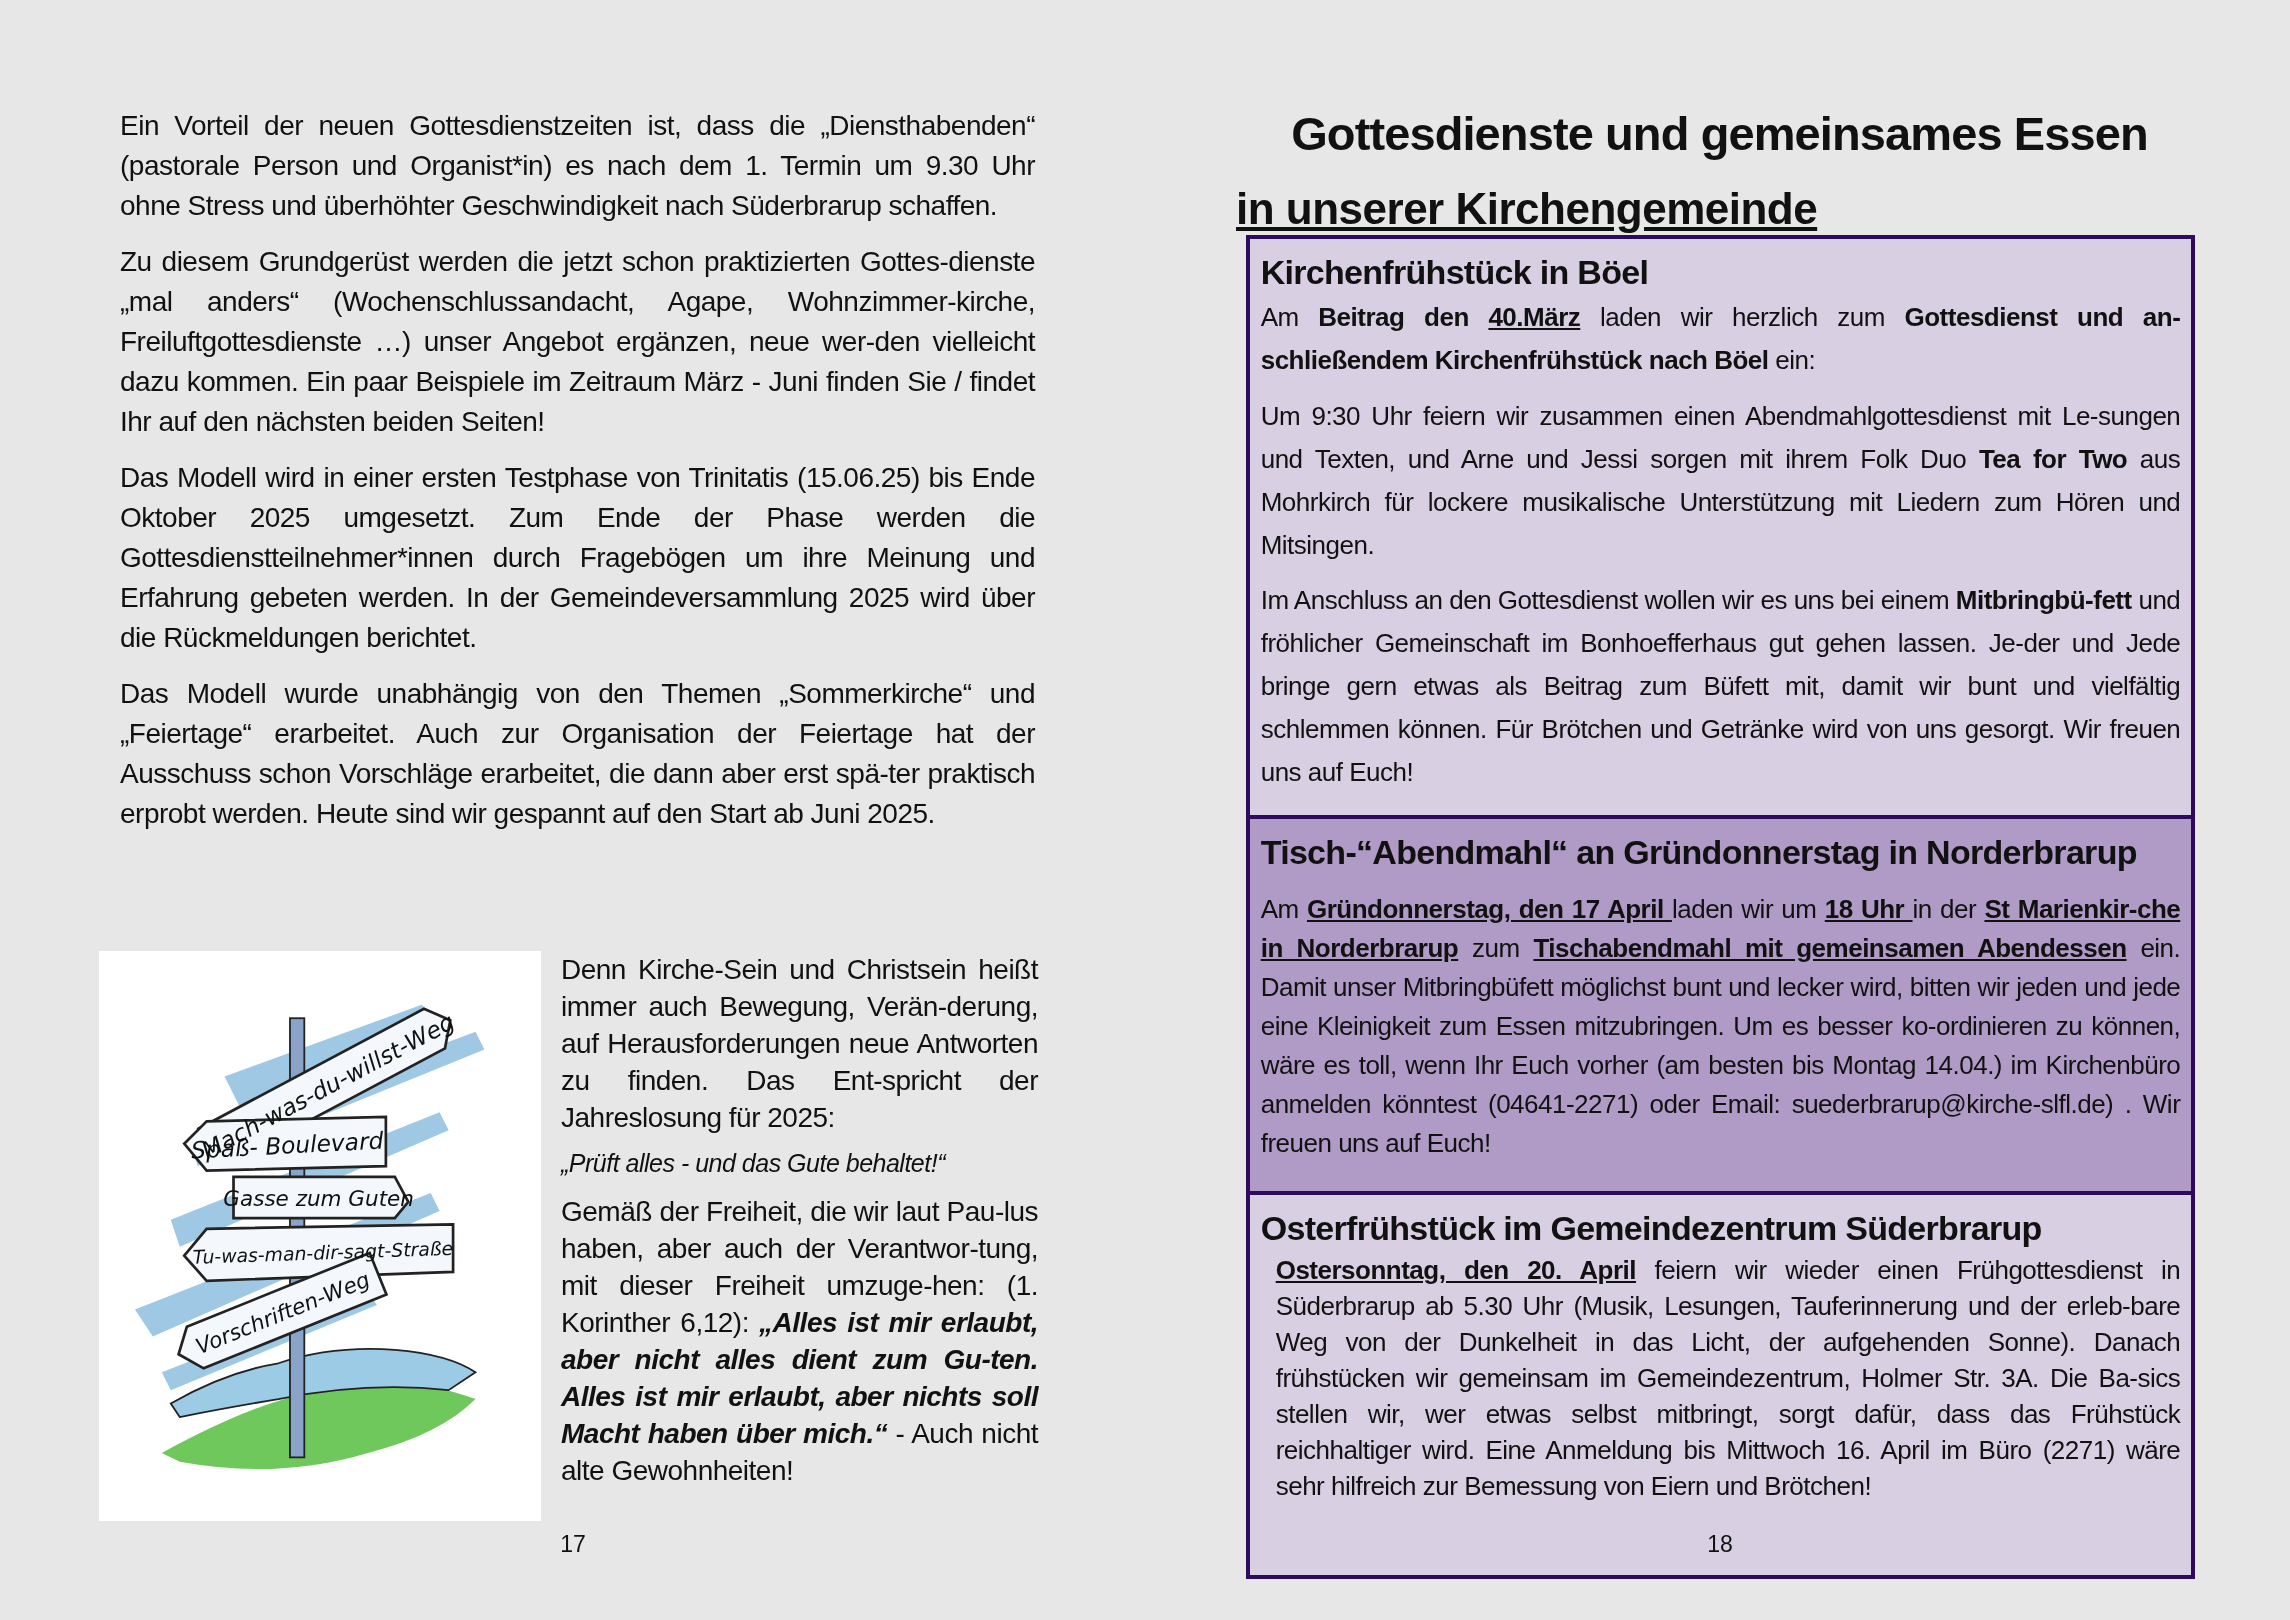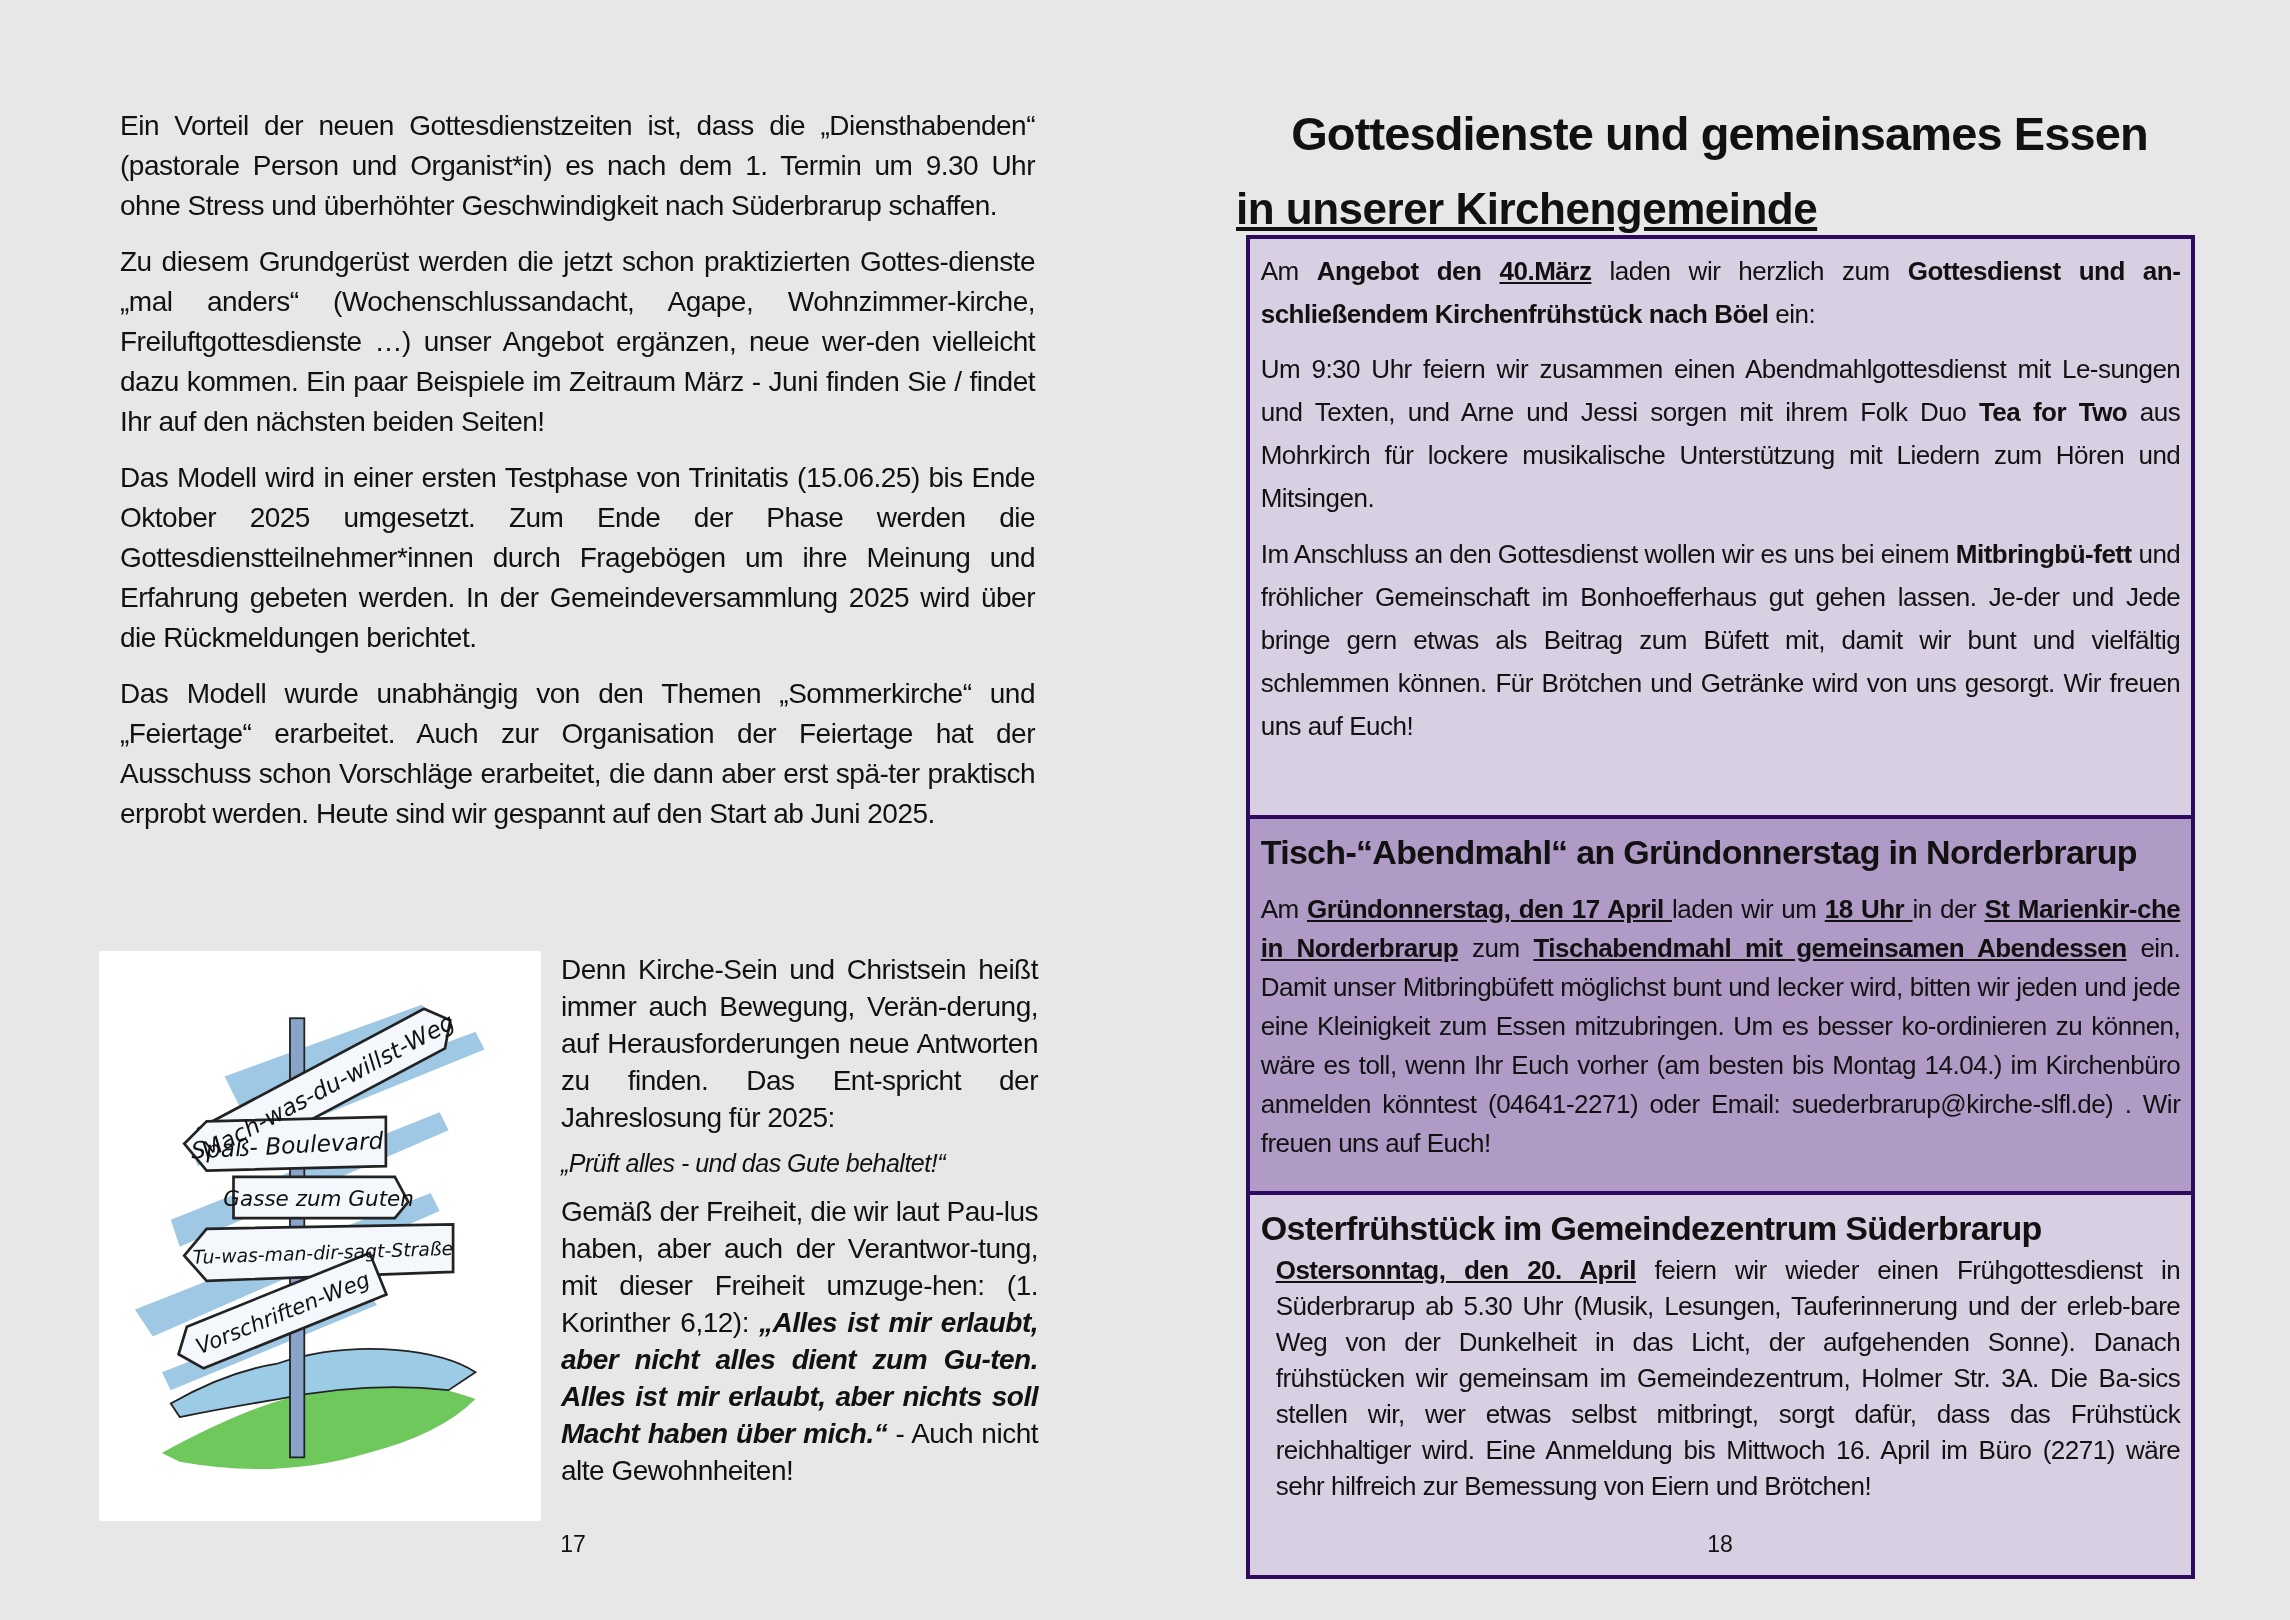--- a/index.html
+++ b/index.html
@@ -137,21 +137,22 @@
 </div>
 
 <div class="page-num" id="page-num-left">17</div>
 
 <div class="page" id="page-right"></div>
 
 <div class="main-title">Gottesdienste und gemeinsames Essen</div>
 <div class="sub-title">in unserer Kirchengemeinde</div>
 
 <div class="event-box" id="event-boel" style="background: rgb(216, 207, 227); border-color: rgb(46, 10, 94);">
-  <p><span>Am </span><b>Angebot den </b><b class="u">40.März</b><span> laden wir herzlich zum </span><b>Gottesdienst und an-schließendem Kirchenfrühstück nach Böel</b><span> ein:</span></p>
+  <h2>Kirchenfrühstück in Böel</h2>
+  <p><span>Am </span><b>Beitrag den </b><b class="u">40.März</b><span> laden wir herzlich zum </span><b>Gottesdienst und an-schließendem Kirchenfrühstück nach Böel</b><span> ein:</span></p>
   <p><span>Um 9:30 Uhr feiern wir zusammen einen Abendmahlgottesdienst mit Le-sungen und Texten, und  Arne und Jessi sorgen mit ihrem Folk Duo </span><b>Tea for Two</b><span> aus Mohrkirch für lockere musikalische Unterstützung mit Liedern zum Hören und Mitsingen.</span></p>
   <p><span>Im Anschluss an den Gottesdienst wollen wir es uns bei einem </span><b>Mitbringbü-fett</b><span> und fröhlicher Gemeinschaft im Bonhoefferhaus gut gehen lassen. Je-der und Jede bringe gern etwas als Beitrag zum Büfett mit, damit wir bunt und vielfältig schlemmen können. Für Brötchen und Getränke wird von uns gesorgt. Wir freuen uns auf Euch!</span></p>
 </div>
 
 <div class="event-box" id="event-tisch" style="background: rgb(176, 154, 198); border-color: rgb(46, 10, 94);">
   <h2>Tisch-“Abendmahl“ an Gründonnerstag in Norderbrarup</h2>
   <p><span>Am </span><b class="u">Gründonnerstag, den 17 April </b><span>laden wir um </span><b class="u">18 Uhr </b><span>in der </span><b class="u">St Marienkir-che in Norderbrarup</b><span> zum </span><b class="u">Tischabendmahl mit gemeinsamen Abendessen</b><span> ein. Damit unser Mitbringbüfett möglichst bunt und lecker wird, bitten wir jeden und jede eine Kleinigkeit zum Essen mitzubringen. Um es besser ko-ordinieren zu können, wäre es toll, wenn Ihr Euch vorher (am besten bis Montag 14.04.) im Kirchenbüro anmelden könntest (04641-2271) oder Email: suederbrarup@kirche-slfl.de) . Wir freuen uns auf Euch!</span></p>
 </div>
 
 <div class="event-box" id="event-oster" style="background: rgb(216, 207, 227); border-color: rgb(46, 10, 94);">

